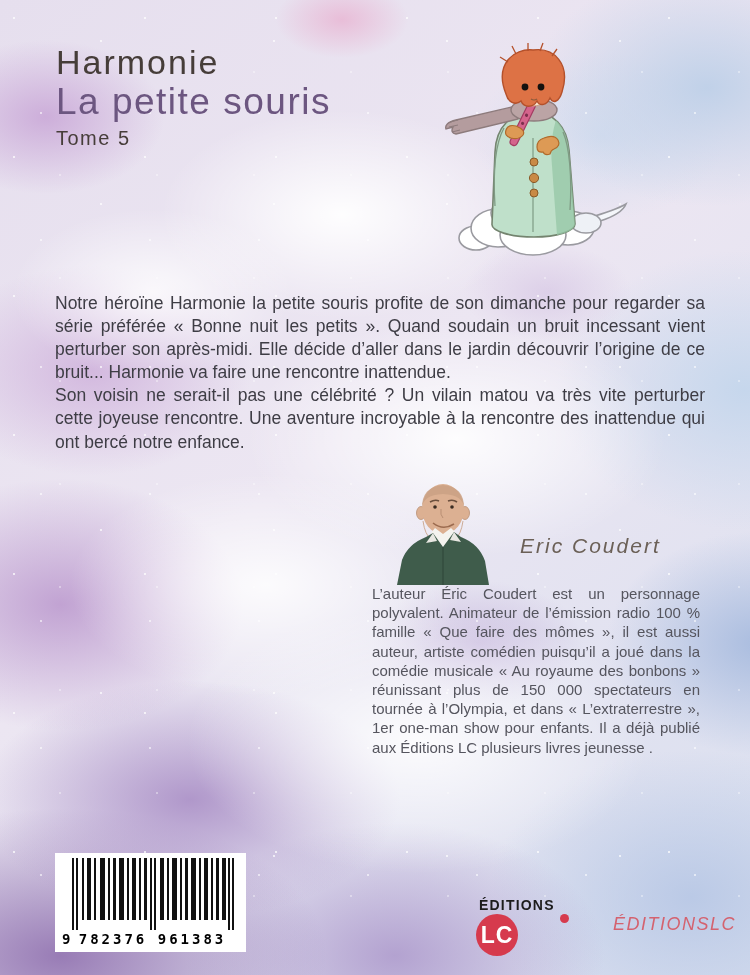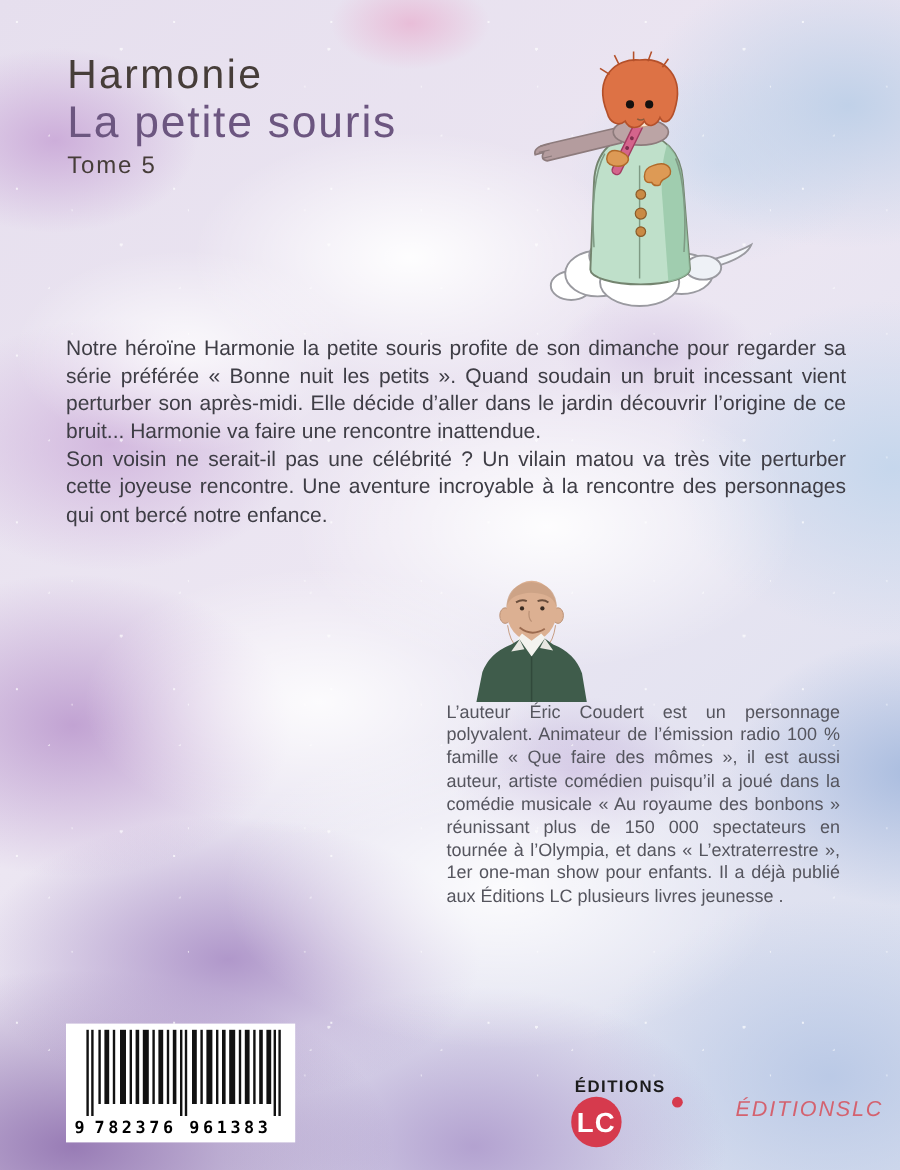--- a/index.html
+++ b/index.html
@@ -47,21 +47,21 @@
 
   .abs{position:absolute;}
 
   
   .title{left:56px;top:44px;color:#463d39;}
   .title h1{margin:0;font-size:34px;font-weight:400;letter-spacing:2px;line-height:1.1;}
   .subtitle{font-size:37px;letter-spacing:1.5px;color:#6c5680;line-height:1.15;}
   .volume{font-size:20px;letter-spacing:1.5px;color:#463d39;margin-top:3px;}
 
   
-  .synopsis{left:55px;top:279px;width:650px;font-size:17.5px;line-height:1.32;
+  .synopsis{left:55px;top:292px;width:650px;font-size:17.5px;line-height:1.32;
     color:#3e3d45;text-align:justify;}
   .synopsis p{margin:0;}
 
   
   .signature{left:520px;top:534px;font-size:21px;font-style:italic;
     letter-spacing:2px;color:#6b6057;}
   .bio{left:372px;top:584px;width:328px;font-size:15px;line-height:1.28;
     color:#55555e;text-align:justify;}
 
   
@@ -148,21 +148,21 @@
     <path d="M95,57 q3,2 6,0" stroke="#8a5a3c" stroke-width="1.2" fill="none"></path>
 
     <g fill="#dd9a55" stroke="#b06a2a" stroke-width="1.2">
       <path d="M80,84 q-8,-2 -10,4 q-2,6 5,8 q8,2 12,-3 q3,-5 -7,-9 Z"></path>
       <path d="M108,96 q10,-4 14,2 q3,6 -4,9 q-3,1 -4,5 q-5,2 -7,-2 q-6,1 -6,-5 q0,-7 7,-9 Z"></path>
     </g>
   </svg>
 
   <div class="abs synopsis">
     <p>Notre héroïne Harmonie la petite souris profite de son dimanche pour regarder sa série préférée « Bonne nuit les petits ». Quand soudain un bruit incessant vient perturber son après-midi. Elle décide d’aller dans le jardin découvrir l’origine de ce bruit... Harmonie va faire une rencontre inattendue.</p>
-    <p>Son voisin ne serait-il pas une célébrité ? Un vilain matou va très vite perturber cette joyeuse rencontre. Une aventure incroyable à la rencontre des personnages qui ont bercé notre enfance.</p>
+    <p>Son voisin ne serait-il pas une célébrité ? Un vilain matou va très vite perturber cette joyeuse rencontre. Une aventure incroyable à la rencontre des inattendue qui ont bercé notre enfance.</p>
   </div>
 
   <svg class="abs photo" width="126" height="114" viewBox="0 0 126 114">
     <rect x="52" y="52" width="20" height="16" fill="#d5a287"></rect>
     <ellipse cx="40" cy="42" rx="4.5" ry="6.5" fill="#dcb092" stroke="#b98f74" stroke-width=".8"></ellipse>
     <ellipse cx="84" cy="42" rx="4.5" ry="6.5" fill="#dcb092" stroke="#b98f74" stroke-width=".8"></ellipse>
     <ellipse cx="62" cy="38" rx="21" ry="25" fill="#dcb092"></ellipse>
     <path d="M41,38 q-1,-22 21,-24 q22,2 21,24 q0,-14 -21,-15 q-21,1 -21,15 Z" fill="#c9a083" opacity=".8"></path>
     <path d="M42,50 q2,14 8,18 M82,50 q-2,14 -8,18" stroke="#c49a7e" stroke-width=".8" fill="none"></path>
     <path d="M49,31 q5,-3 9,-1 M67,30 q5,-2 9,1" stroke="#6b4f3d" stroke-width="1.6" fill="none"></path>
@@ -171,20 +171,21 @@
     <path d="M60,38 q-1,6 2,9" stroke="#b98f74" stroke-width="1" fill="none"></path>
     <path d="M52,52 q10,8 21,1" stroke="#9c6b4f" stroke-width="1.6" fill="none"></path>
 
     <path d="M50,62 L62,76 L74,61 L70,57 L62,63 L54,57 Z" fill="#f4f3ef"></path>
     <path d="M16,114 L21,89 Q27,73 45,66 L52,62 L62,76 L73,61 L80,66
       Q98,73 104,90 L108,114 Z" fill="#3f5c4b"></path>
     <path d="M52,62 L45,72 L56,70 Z M73,61 L80,71 L69,69 Z" fill="#e8e7e2"></path>
     <path d="M62,76 L62,114" stroke="#31493b" stroke-width="1.2"></path>
   </svg>
 
+  <div class="abs signature">Eric Coudert</div>
 
   <div class="abs bio">L’auteur Éric Coudert est un personnage polyvalent. Animateur de l’émission radio 100 % famille « Que faire des mômes », il est aussi auteur, artiste comédien puisqu’il a joué dans la comédie musicale « Au royaume des bonbons » réunissant plus de 150 000 spectateurs en tournée à l’Olympia, et dans « L’extraterrestre », 1er one-man show pour enfants. Il a déjà publié aux Éditions LC plusieurs livres jeunesse .</div>
 
 
   <div class="abs barcode-box">
     <svg width="178" height="90" viewBox="0 0 178 90">
       <g fill="#111111">
         <rect x="10" y="0" width="2" height="72"></rect>
           <rect x="14" y="0" width="2" height="72"></rect>
         <rect x="20" y="0" width="2" height="62"></rect>

